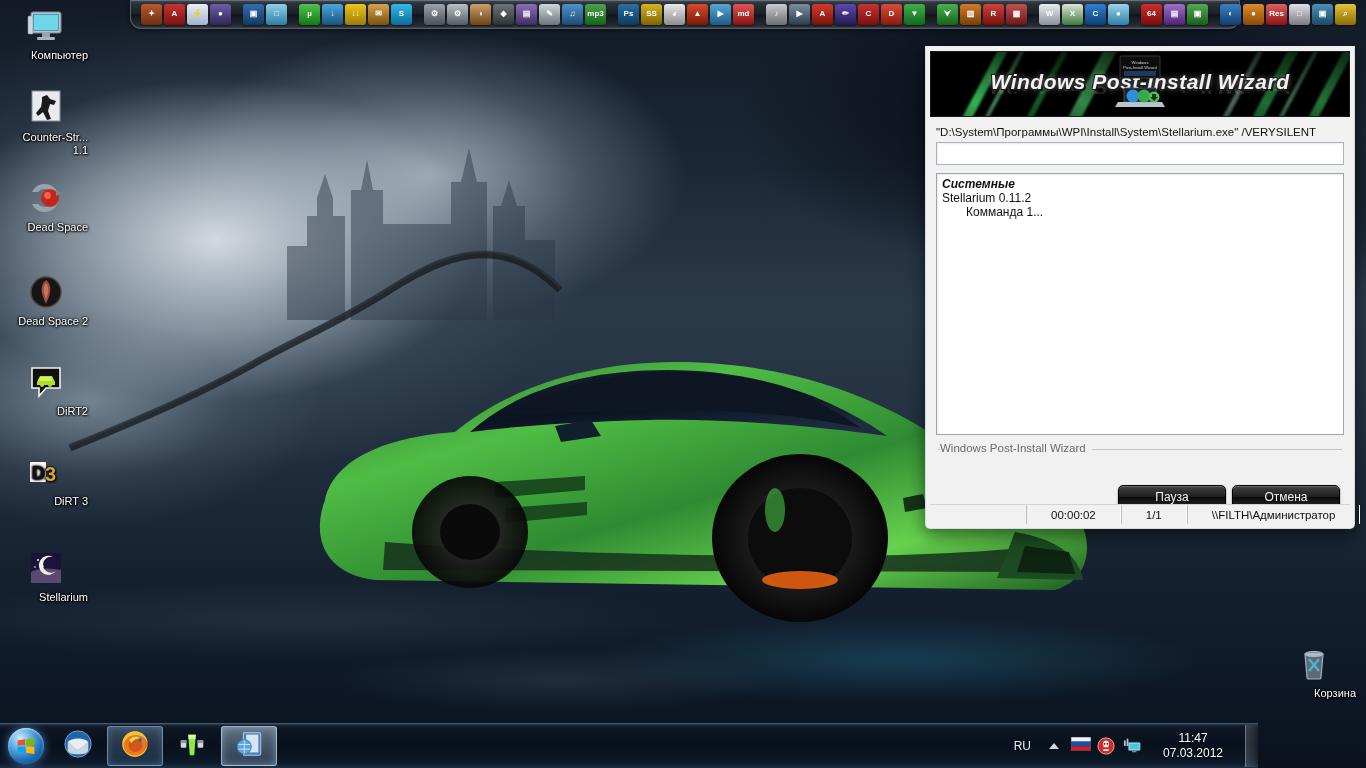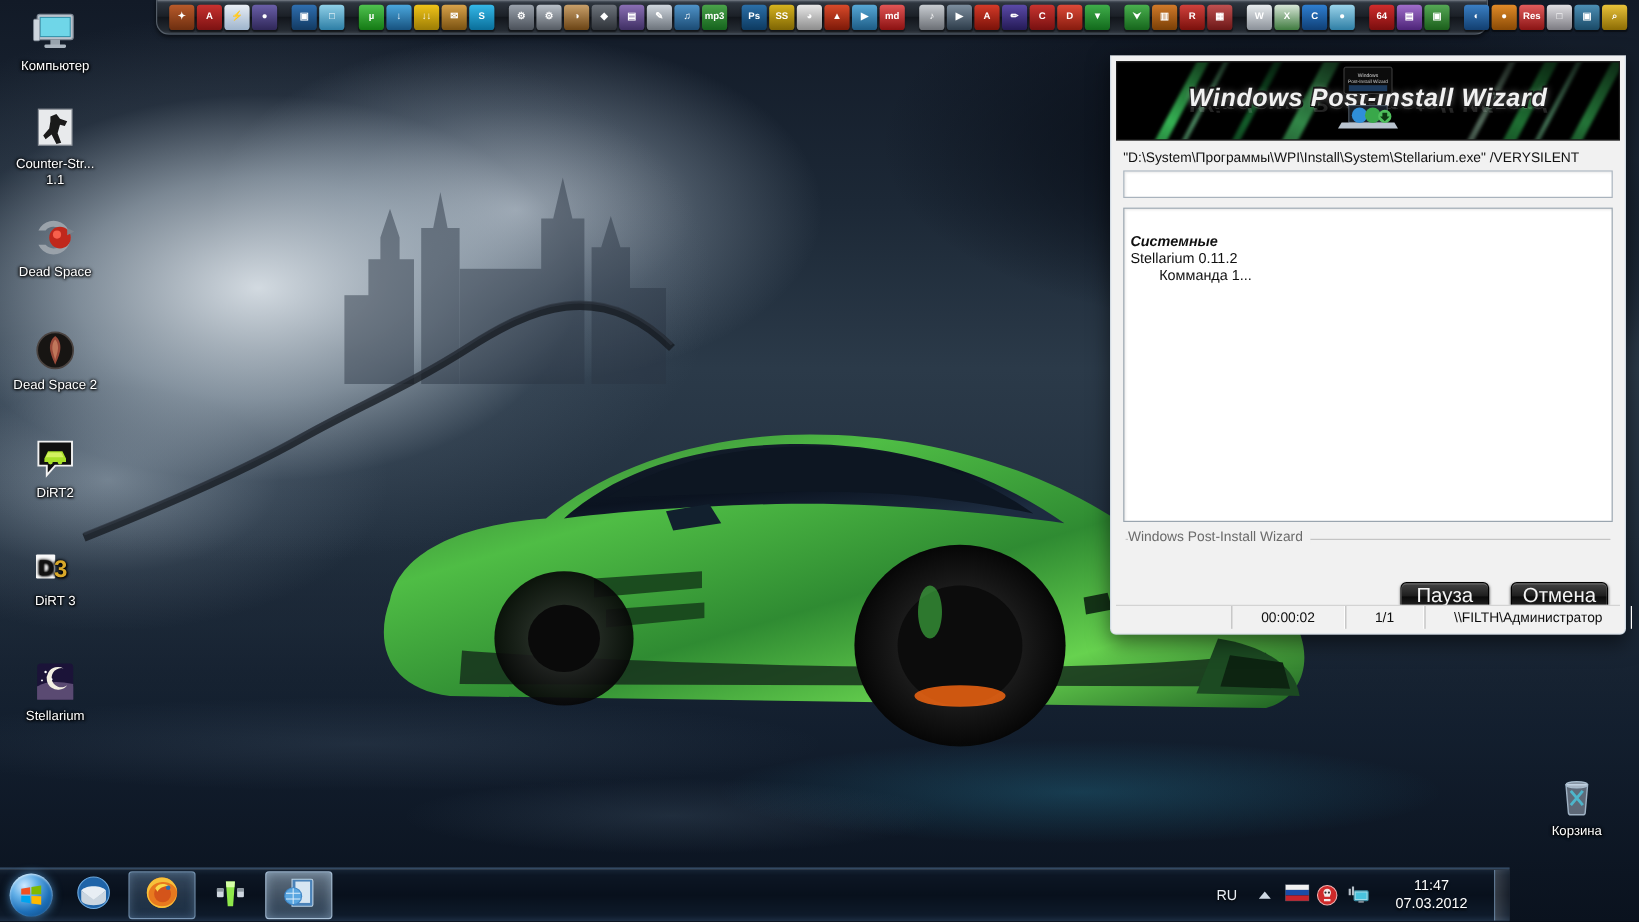--- a/index.html
+++ b/index.html
@@ -50,21 +50,21 @@
   }
   #chain {
     position: absolute; left: 60px; top: 170px; width: 520px; height: 300px;
     opacity: .9;
   }
 
   
   .desk-icon {
     position: absolute;
     width: 84px;
-    text-align: center;
+    text-align: right;
     color: #fff;
     font-size: 11px;
     line-height: 13px;
     text-shadow: 0 0 3px #000, 1px 1px 2px #000, -1px 0 2px #000;
     cursor: default;
   }
   .desk-icon .glyph {
     width: 40px; height: 40px;
     margin: 0 auto 3px auto;
     position: relative;
@@ -182,21 +182,21 @@
     border: 1px solid #a9b3bd;
     box-shadow: inset 1px 1px 2px rgba(0,0,0,.09);
   }
   #progress-bar { height: 100%; width: 0%; background: linear-gradient(to bottom,#5ad35a,#2ba02b); }
   #listbox {
     margin: 8px 6px 0 6px;
     height: 262px;
     background: #fff;
     border: 1px solid #9aa5af;
     box-shadow: inset 1px 1px 2px rgba(0,0,0,.09);
-    padding: 20px 5px;
+    padding: 3px 5px;
     box-sizing: border-box;
     overflow: hidden;
     font-size: 12px;
     color: #101010;
   }
   .li-cat { font-weight: bold; font-style: italic; }
   .li-item {}
   .li-sub { padding-left: 24px; }
   #group-box {
     margin: 14px 8px 0 8px;
@@ -220,26 +220,25 @@
   #btnrow {
     position: absolute; right: 2px; bottom: 2px;
     display: flex; gap: 6px;
   }
   .wbtn {
     min-width: 54px; height: 22px;
     background: linear-gradient(to bottom, #434343 0%, #1e1e1e 48%, #0b0b0b 52%, #2a2a2a 100%);
     border: 1px solid #000;
     border-radius: 5px;
     color: #f4f4f4;
-    font-size: 17px;
+    font-size: 12px;
     display: flex; align-items: center; justify-content: center;
-    padding: 0 9px;
+    padding: 0 26px;
     box-shadow: inset 0 1px 0 rgba(255,255,255,.22), 0 1px 2px rgba(0,0,0,.5);
     cursor: pointer;
-    margin-left: 12px;
   }
   #statusbar {
     position: absolute; left: 4px; right: 4px; bottom: 4px;
     height: 19px;
     background: #f1f1f1;
     border-top: 1px solid #d3d3d3;
     display: flex; align-items: stretch;
     font-size: 11.5px;
     color: #0e0e0e;
   }

